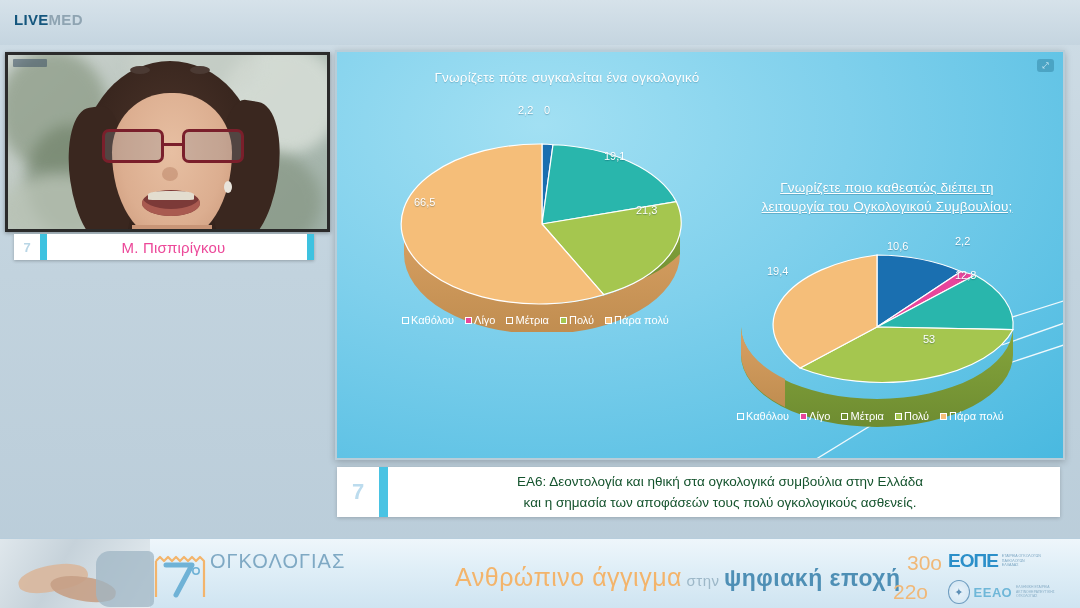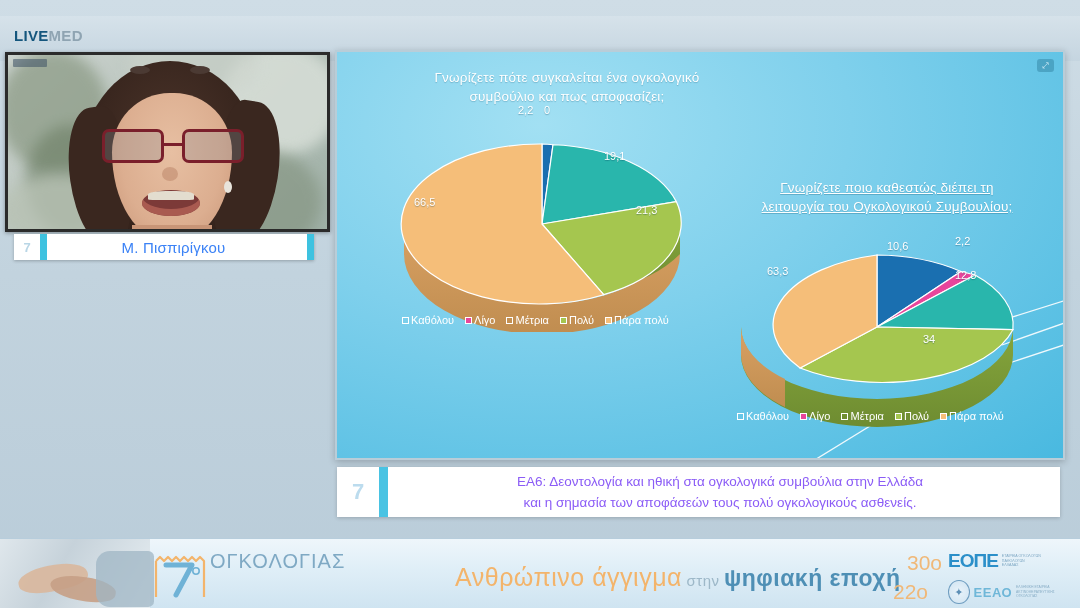--- a/index.html
+++ b/index.html
@@ -10,21 +10,21 @@
     background: #c9d9e3;
   }
   #stage {
     position: relative;
     width: 1080px; height: 608px;
     background: linear-gradient(180deg,#cfdde6 0%,#c2d3de 45%,#b9ccd9 100%);
   }
 
   
   .topbar {
-    position: absolute; left: 0; top: 16px; width: 1080px; height: 45px;
+    position: absolute; left: 0; top: 0; width: 1080px; height: 45px;
     background: linear-gradient(180deg,#d6e2ea 0%,#c5d5e0 100%);
   }
   .brand {
     position: absolute; left: 14px; top: 11px;
     font-size: 15px; font-weight: bold; letter-spacing: .3px;
   }
   .brand .b1 { color:#14567d; }
   .brand .b2 { color:#8fa4b2; font-weight:bold; }
 
   
@@ -94,21 +94,21 @@
     position: absolute; left: 14px; top: 234px; width: 300px; height: 26px;
     background:#ffffff; box-shadow: 0 1px 3px rgba(0,0,0,.25);
     display:flex; align-items:center;
   }
   .np-logo {
     width: 26px; height:26px; display:flex; align-items:center; justify-content:center;
     color:#b9d6e6; font-size:13px; font-weight:bold;
   }
   .np-bar { width:7px; height:26px; background:#3ec2e0; }
   .np-name {
-    flex:1; text-align:center; font-size:15px; color:#3b82f6;
+    flex:1; text-align:center; font-size:15px; color:#ec4899;
     padding-right:7px; letter-spacing:.2px;
   }
   .np-bar2 { width:7px; height:26px; background:#3ec2e0; }
 
   
   .slide {
     position:absolute; left:335px; top:50px; width:730px; height:410px;
     background: radial-gradient(ellipse at 28% 18%, #a2e0f3 0%, #7fd0ec 42%, #49b9e0 100%);
     border: 2px solid #b9cdd8;
     box-shadow: 0 2px 7px rgba(0,0,0,.22);
@@ -151,21 +151,21 @@
     position:absolute; left:337px; top:467px; width:723px; height:50px;
     background:#ffffff; box-shadow:0 1px 4px rgba(0,0,0,.2);
     display:flex; align-items:center;
   }
   .cap-logo {
     width:42px; height:50px; display:flex; align-items:center; justify-content:center;
     color:#bcdcee; font-size:22px; font-weight:bold;
   }
   .cap-bar { width:9px; height:50px; background:#49c3e3; }
   .cap-text {
-    flex:1; text-align:center; font-size:13.5px; color:#8b5cf6; line-height:21px;
+    flex:1; text-align:center; font-size:13.5px; color:#14532d; line-height:21px;
     padding:0 12px 0 4px;
   }
 
   
   .banner {
     position:absolute; left:0; bottom:0; width:1080px; height:70px;
     background: linear-gradient(180deg,#eef6fb 0%,#dfeef7 45%,#cfe4f1 100%);
     border-top:1px solid #b7cddc;
     overflow:hidden;
   }
@@ -250,21 +250,20 @@
     <div class="np-name">Μ. Πισπιρίγκου</div>
     <div class="np-bar2"></div>
   </div>
 
   <div class="slide">
 
     <div class="slide-btn">⤢</div>
 
     <div class="chart-title" id="t1">
       <div>Γνωρίζετε πότε συγκαλείται ένα ογκολογικό</div>
-      <div>συμβούλιο και πως αποφασίζει;</div>
     </div>
 
     <div class="pie-box" id="pie1">
       <svg viewBox="0 0 300 220" width="300" height="220">
         <defs>
           <linearGradient id="sideOr" x1="0" y1="0" x2="0" y2="1">
             <stop offset="0%" stop-color="#d9a163"></stop>
               <stop offset="100%" stop-color="#c08d50"></stop>
           </linearGradient>
           <linearGradient id="sideGr" x1="0" y1="0" x2="0" y2="1">
@@ -356,22 +355,22 @@
 
         <path d="M150,100 L248,48 A136,72 0 0 1 285.9,102.7 Z" fill="#29b6ac" stroke="#ffffff" stroke-width="1.2"></path>
 
         <path d="M150,100 L285.9,102.7 A136,72 0 0 1 73.1,141.0 Z" fill="#a5c64f" stroke="#ffffff" stroke-width="1.2"></path>
 
         <path d="M150,100 L73.1,141.0 A136,72 0 0 1 150,28 Z" fill="#f5be79" stroke="#ffffff" stroke-width="1.2"></path>
       </svg>
       <div class="val" style="left:160px; top:13px;">10,6</div>
       <div class="val" style="left:228px; top:8px;">2,2</div>
       <div class="val" style="left:228px; top:42px;">12,8</div>
-      <div class="val" style="left:196px; top:106px;">34</div>
-      <div class="val" style="left:40px; top:38px;">63,3</div>
+      <div class="val" style="left:196px; top:106px;">53</div>
+      <div class="val" style="left:40px; top:38px;">19,4</div>
     </div>
 
     <div class="legend" id="lg2">
       <span class="lg-item">
           <span class="lg-sq"></span>
           <span>Καθόλου</span>
         </span>
       <span class="lg-item">
           <span class="lg-sq" style="background:#e8459b"></span>
           <span>Λίγο</span>

